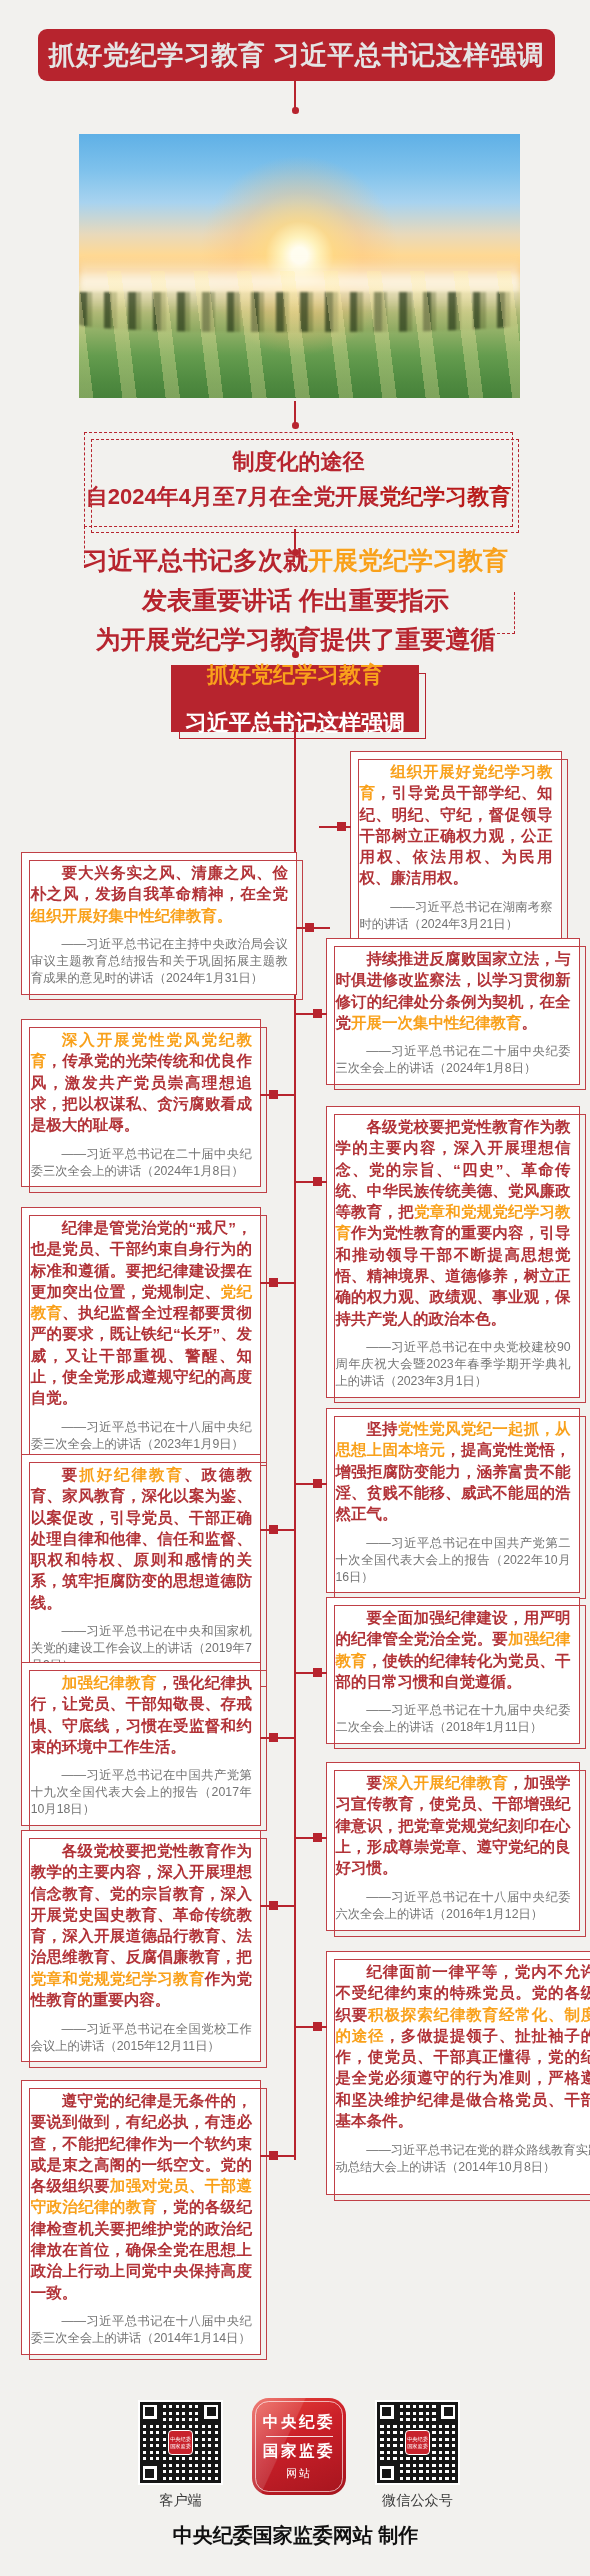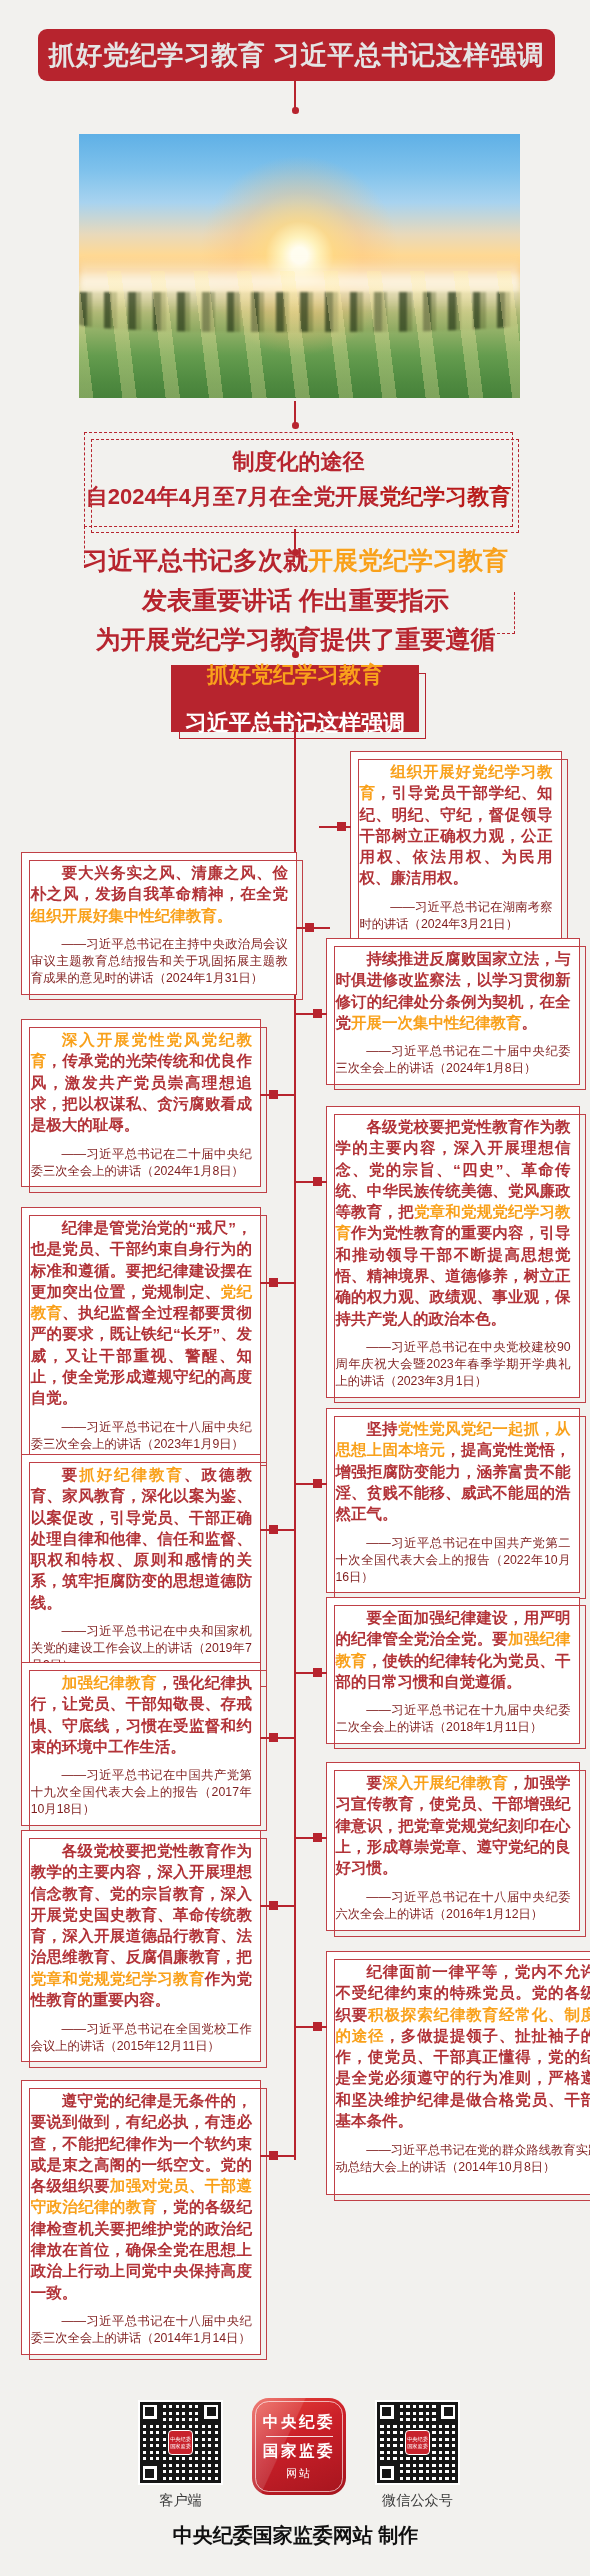--- a/index.html
+++ b/index.html
@@ -50,21 +50,21 @@
   .qbox .frame{position:absolute;top:6.5px;left:6.5px;right:-6.5px;bottom:-6.5px;border:1.3px solid #c04046;z-index:-1;background:transparent;}
   .qbox::before{content:'';position:absolute;top:74px;height:1.9px;background:#b7242e;}
   .qbox::after{content:'';position:absolute;top:70px;width:9px;height:9px;background:#b7242e;}
   .qbox.right::before{left:-32px;width:32px;}
   .qbox.right::after{left:-14.2px;}
   .qbox.left::before{right:-34px;width:34px;}
   .qbox.left::after{right:-18px;}
   .qbody{margin:0;color:#b23338;font-size:15.5px;font-weight:bold;line-height:21.3px;
          text-align:justify;text-indent:2em;}
   .qbody .hl{color:#f9a11b;}
-  .qsrc{margin:10.3px 0 0 0;color:#7f1d1d;font-size:12.3px;line-height:17px;text-indent:2.5em;text-align:justify;}
+  .qsrc{margin:10.3px 0 0 0;color:#737373;font-size:12.3px;line-height:17px;text-indent:2.5em;text-align:justify;}
   
   .qr{position:absolute;width:85px;height:85px;background:#ffffff;}
   .qr .pat{position:absolute;inset:1.9px;background:
       repeating-linear-gradient(0deg,#161616 0 3.2px,transparent 3.2px 6.5px),
       repeating-linear-gradient(90deg,#161616 0 3.2px,#ffffff 3.2px 6.5px);}
   .qr .fd{position:absolute;width:14.2px;height:14.2px;background:#ffffff;border:3.9px solid #161616;}
   .qr .fd::after{content:'';position:absolute;inset:2.6px;background:#161616;}
   .qr .fd.tl{left:1.9px;top:1.9px;} .qr .fd.tr{right:1.9px;top:1.9px;} .qr .fd.bl{left:1.9px;bottom:1.9px;}
   .qr .qlogo{position:absolute;inset:30px;background:#c8222c;border-radius:3.9px;border:1.3px solid #ffffff;
              display:flex;flex-direction:column;align-items:center;justify-content:center;}

